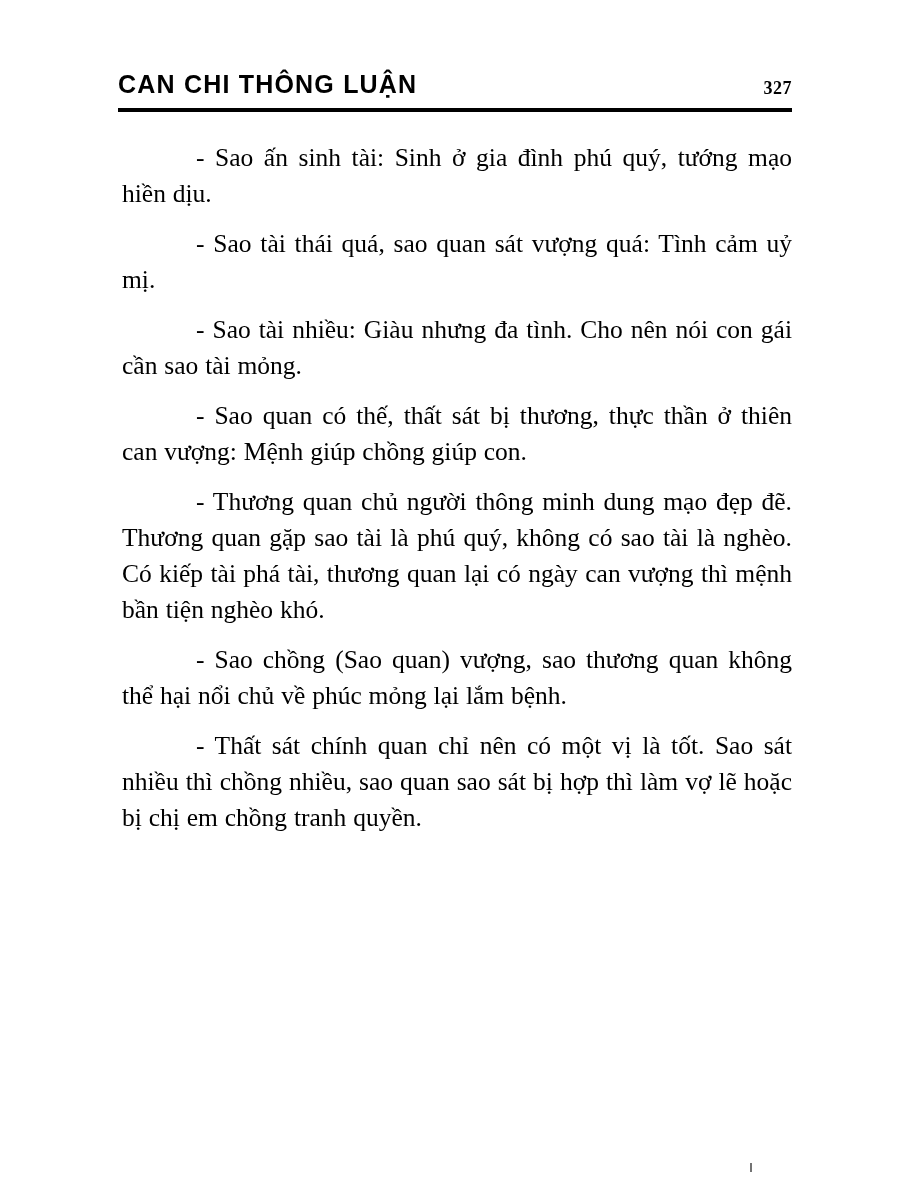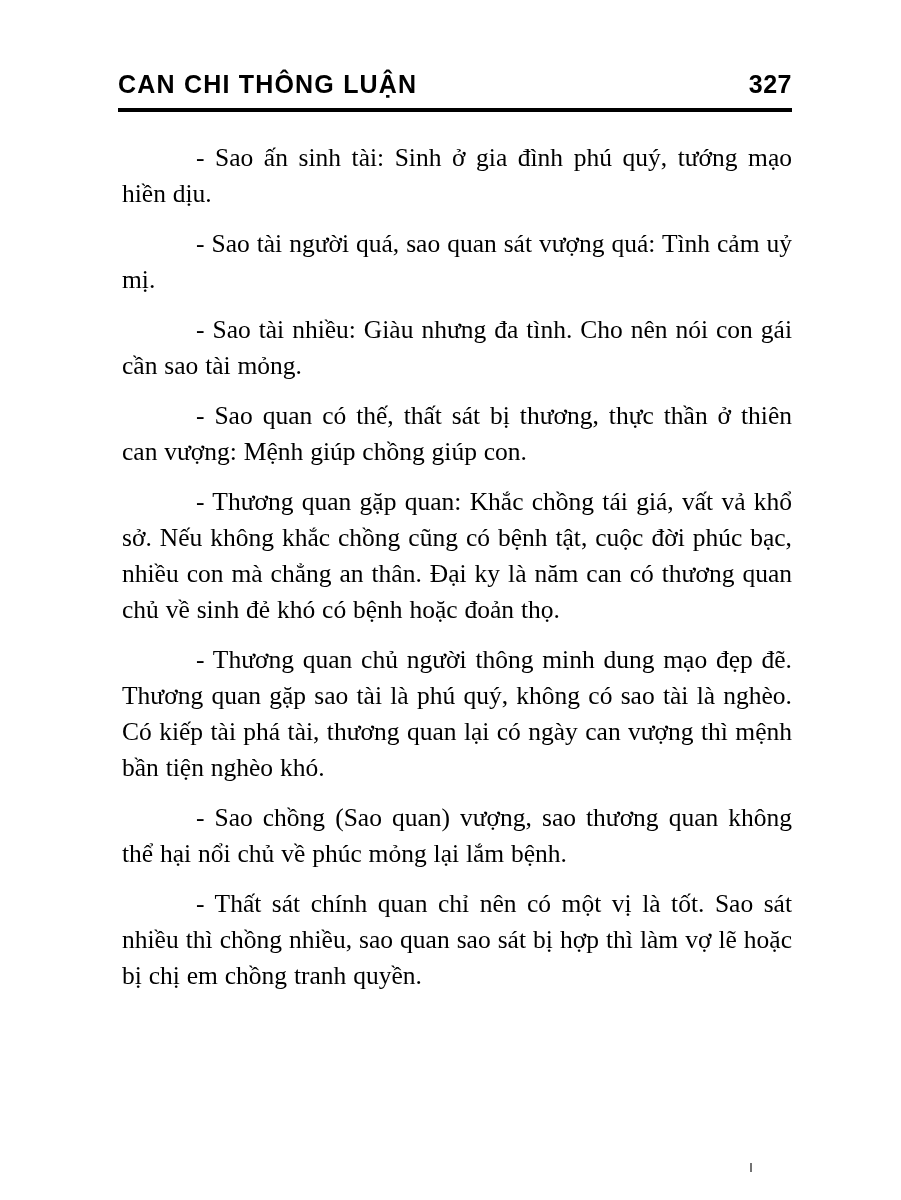--- a/index.html
+++ b/index.html
@@ -33,22 +33,22 @@
   }
   .header-title {
     font-family: "Liberation Sans", "DejaVu Sans", sans-serif;
     font-size: 25px;
     font-weight: 700;
     letter-spacing: 1.2px;
     line-height: 1;
     white-space: nowrap;
   }
   .header-page {
-    font-family: Liberation Sans, sans-serif;
-    font-size: 25px;
+    font-family: Liberation Serif, serif;
+    font-size: 18px;
     font-weight: 700;
     letter-spacing: 0.5px;
     line-height: 1;
     margin-left: 24px;
   }
   .header-rule {
     position: absolute;
     left: 118px;
     top: 108px;
     width: 674px;
@@ -107,24 +107,23 @@
 <div class="page">
 
   <div class="header">
     <span class="header-title">CAN CHI THÔNG LUẬN</span>
     <span class="header-page">327</span>
   </div>
   <div class="header-rule"></div>
 
   <div class="body-text">
     <p class="para">- Sao ấn sinh tài: Sinh ở gia đình phú quý, tướng mạo hiền dịu.</p>
-    <p class="para">- Sao tài người quá, sao quan sát vượng quá: Tình cảm uỷ mị.</p>
+    <p class="para">- Sao tài thái quá, sao quan sát vượng quá: Tình cảm uỷ mị.</p>
     <p class="para">- Sao tài nhiều: Giàu nhưng đa tình. Cho nên nói con gái cần sao tài mỏng.</p>
     <p class="para">- Sao quan có thế, thất sát bị thương, thực thần ở thiên can vượng: Mệnh giúp chồng giúp con.</p>
-    <p class="para">- Thương quan gặp quan: Khắc chồng tái giá, vất vả khổ sở. Nếu không khắc chồng cũng có bệnh tật, cuộc đời phúc bạc, nhiều con mà chẳng an thân. Đại ky là năm can có thương quan chủ về sinh đẻ khó có bệnh hoặc đoản thọ.</p>
     <p class="para">- Thương quan chủ người thông minh dung mạo đẹp đẽ. Thương quan gặp sao tài là phú quý, không có sao tài là nghèo. Có kiếp tài phá tài, thương quan lại có ngày can vượng thì mệnh bần tiện nghèo khó.</p>
     <p class="para">- Sao chồng (Sao quan) vượng, sao thương quan không thể hại nổi chủ về phúc mỏng lại lắm bệnh.</p>
     <p class="para">- Thất sát chính quan chỉ nên có một vị là tốt. Sao sát nhiều thì chồng nhiều, sao quan sao sát bị hợp thì làm vợ lẽ hoặc bị chị em chồng tranh quyền.</p>
   </div>
 
   <div class="scan-fleck"></div>
 
 </div>
 
 </body></html>

